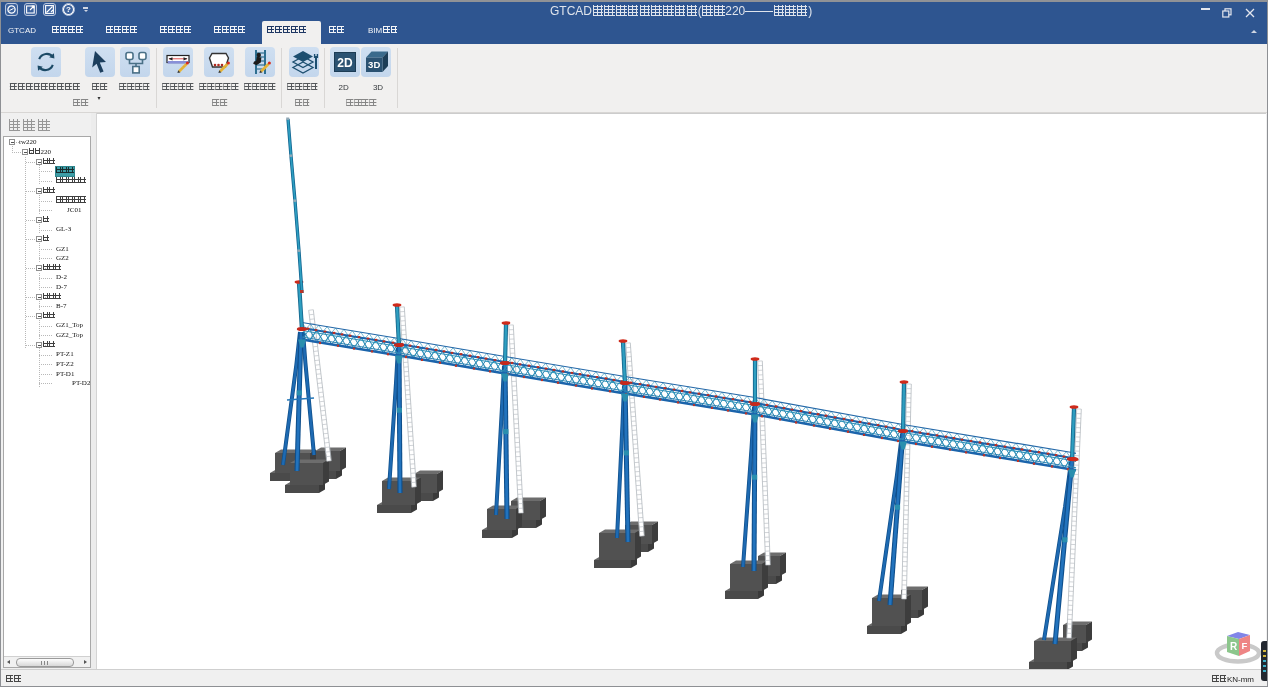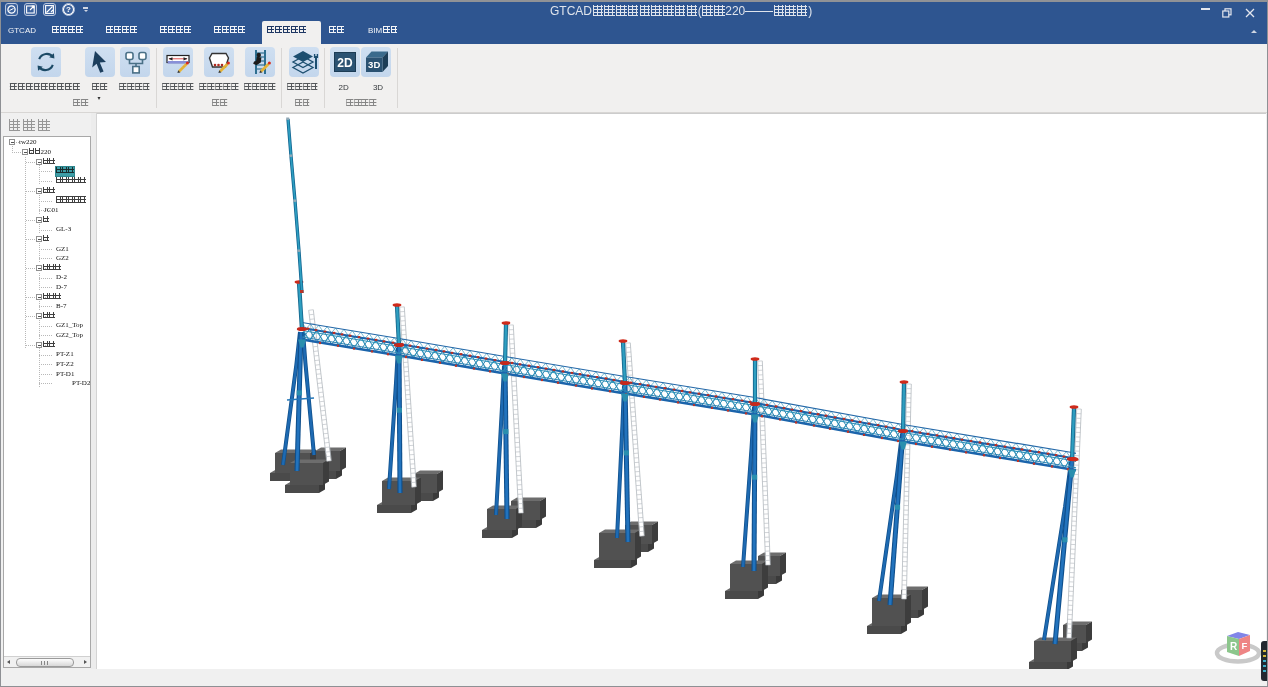--- a/index.html
+++ b/index.html
@@ -252,21 +252,21 @@
         <div class="trow sel" style="left:52px;top:30.0px"><i class="h"></i><i class="h"></i><i class="h"></i></div>
         <div class="doth" style="left:35px;top:44.0px;width:13px"></div>
         <div class="trow" style="left:52px;top:39.7px"><i class="h"></i><i class="h"></i><i class="h"></i><i class="h"></i><i class="h"></i></div>
         <div class="exp" style="left:31.9px;top:50.9px"></div>
         <div class="doth" style="left:38.9px;top:53.8px;width:4px"></div>
         <div class="doth" style="left:22px;top:53.8px;width:10px"></div>
         <div class="trow" style="left:39px;top:49.5px"><i class="h"></i><i class="h"></i></div>
         <div class="doth" style="left:35px;top:63.5px;width:13px"></div>
         <div class="trow" style="left:52px;top:59.2px"><i class="h"></i><i class="h"></i><i class="h"></i><i class="h"></i><i class="h"></i></div>
         <div class="doth" style="left:35px;top:73.1px;width:13px"></div>
-        <div class="trow" style="left:40px;top:68.8px">JC01</div>
+        <div class="trow" style="left:63px;top:68.8px">JC01</div>
         <div class="exp" style="left:31.9px;top:80.1px"></div>
         <div class="doth" style="left:38.9px;top:83.0px;width:4px"></div>
         <div class="doth" style="left:22px;top:83.0px;width:10px"></div>
         <div class="trow" style="left:39px;top:78.7px"><i class="h"></i></div>
         <div class="doth" style="left:35px;top:92.6px;width:13px"></div>
         <div class="trow" style="left:52px;top:88.3px">GL-3</div>
         <div class="exp" style="left:31.9px;top:99.3px"></div>
         <div class="doth" style="left:38.9px;top:102.2px;width:4px"></div>
         <div class="doth" style="left:22px;top:102.2px;width:10px"></div>
         <div class="trow" style="left:39px;top:97.9px"><i class="h"></i></div>
@@ -673,12 +673,16 @@
 <text x="36.5" y="23.5" font-size="9.5" font-weight="bold" fill="#fff" font-family="Liberation Sans" text-anchor="middle">F</text>
 </svg>
 </div>
 <div id="minibar"><svg width="7" height="40">
         <rect x="2" y="9" width="3" height="2" fill="#d4b73c"></rect>
         <rect x="2" y="14" width="3" height="2" fill="#d4b73c"></rect>
         <rect x="2" y="19" width="3" height="2" fill="#3db0c9"></rect>
         <rect x="2" y="24" width="3" height="2" fill="#3db0c9"></rect>
         <rect x="2" y="29" width="3" height="2" fill="#3db0c9"></rect>
       </svg></div>
+<div id="status">
+      <div class="l"><i class="h"></i><i class="h"></i></div>
+      <div class="r"><i class="h"></i><i class="h"></i>KN-mm</div>
+    </div>
 </div>
 </body></html>

